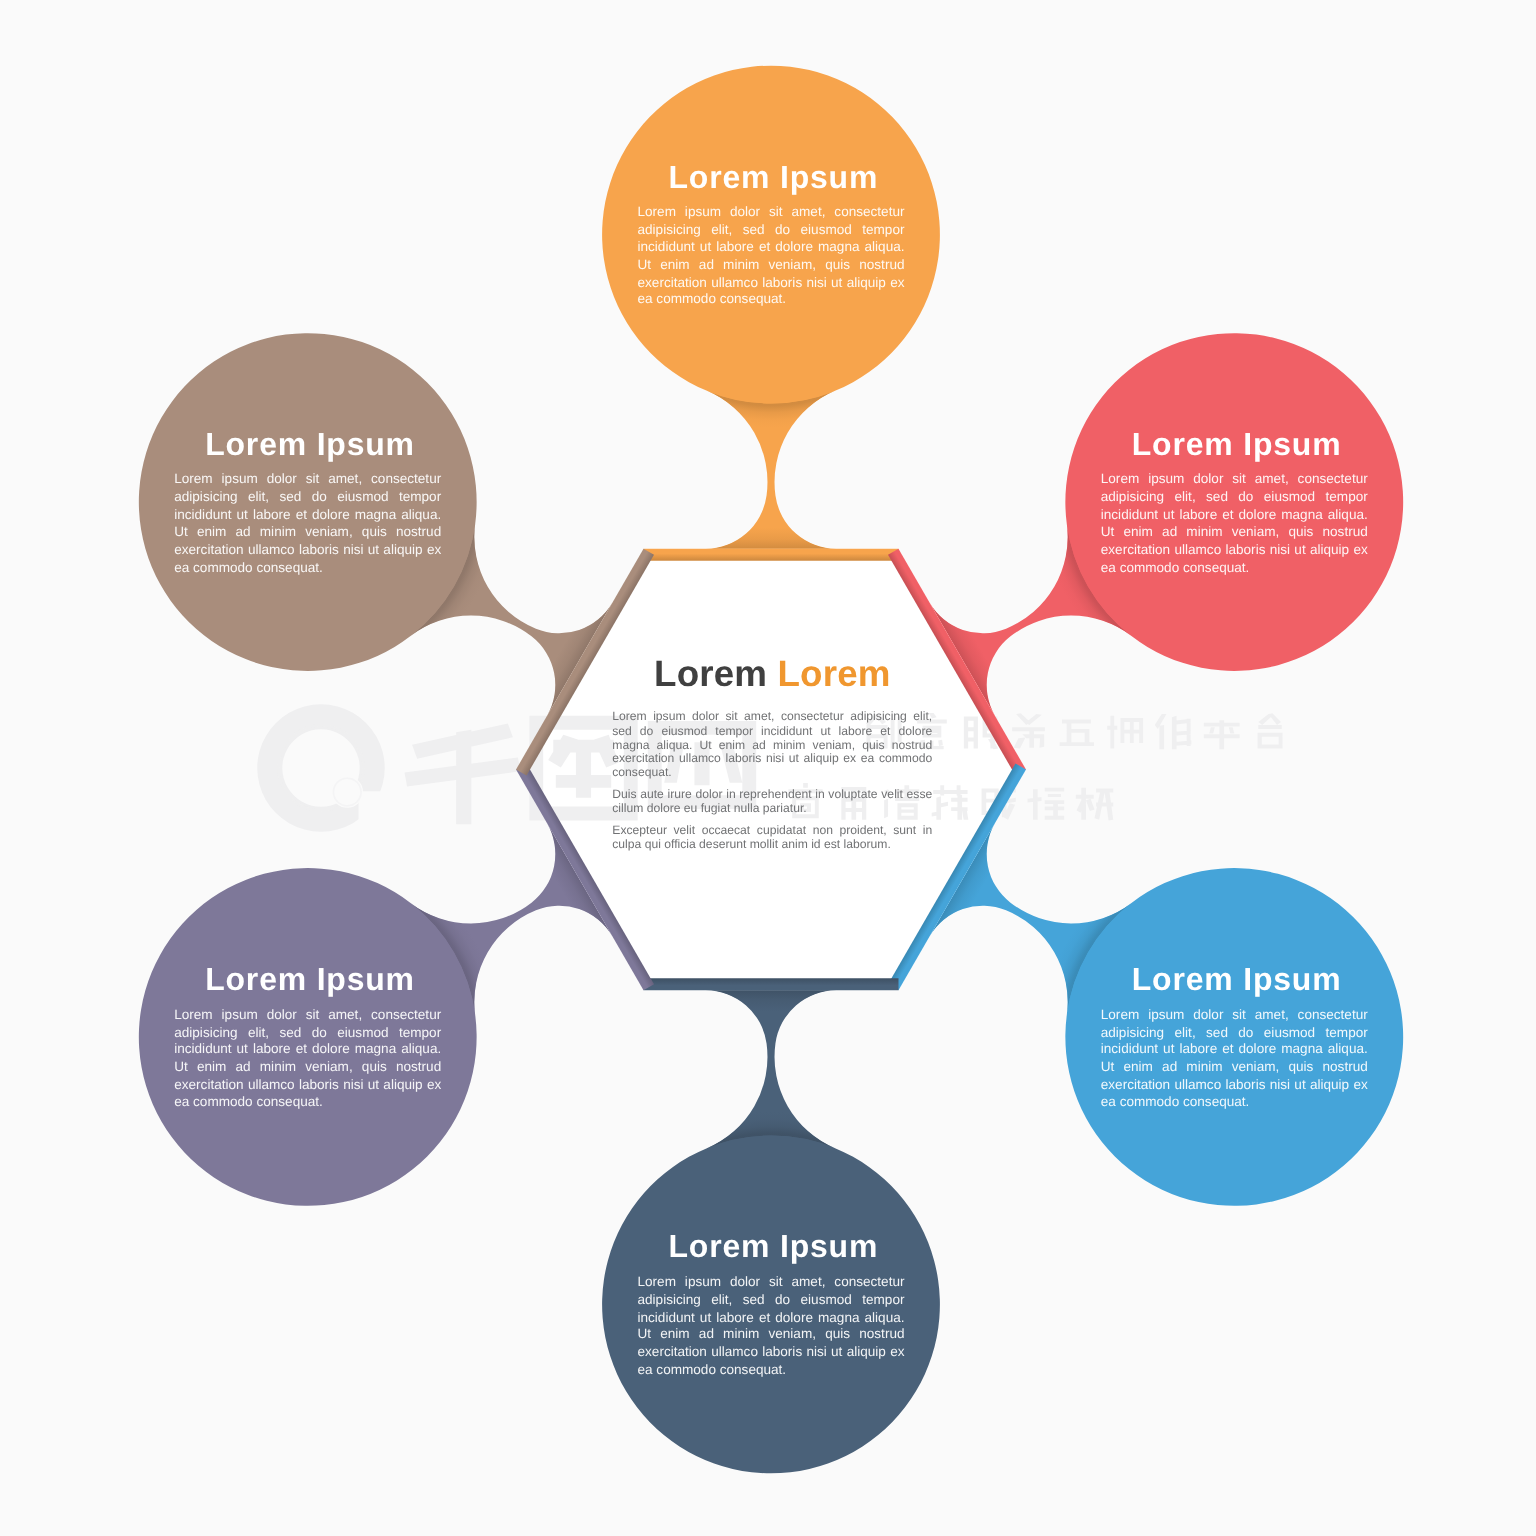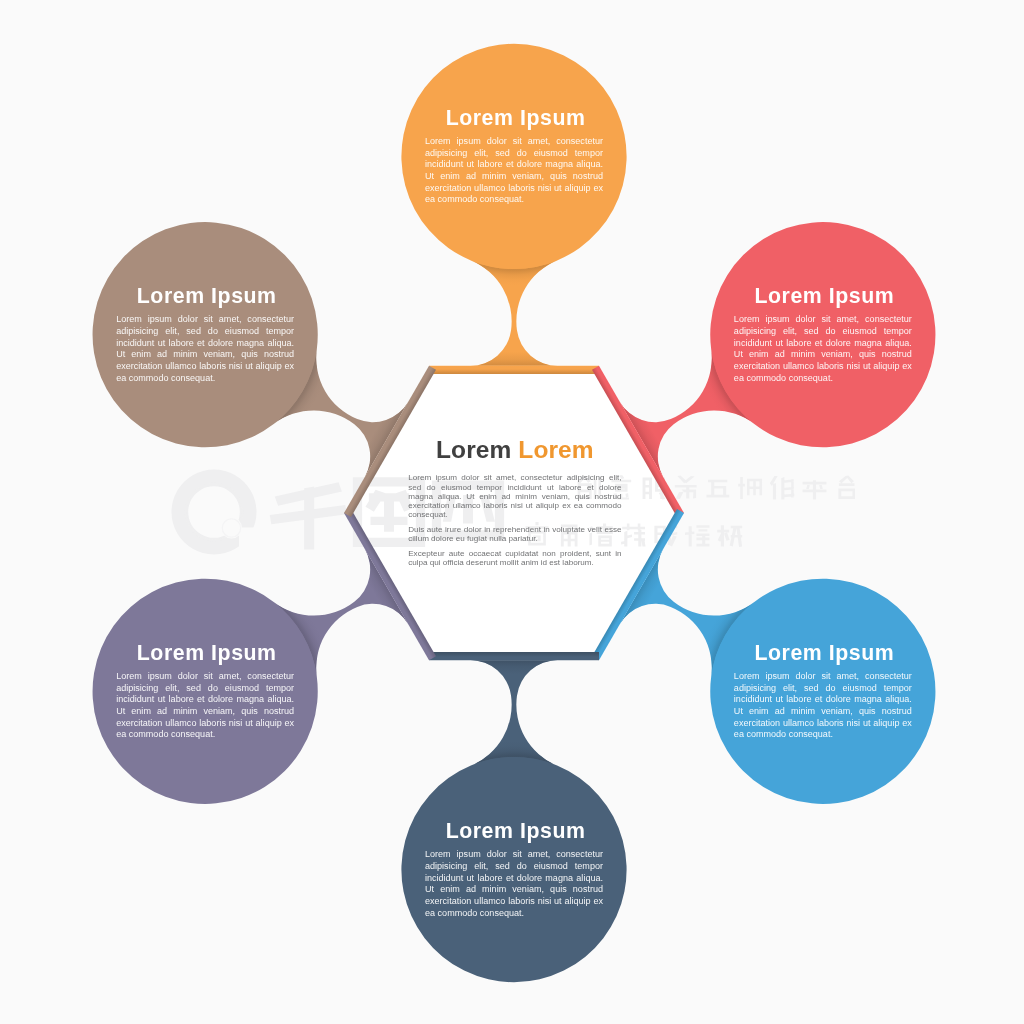--- a/index.html
+++ b/index.html
@@ -256,17 +256,17 @@
   <div class="petal-text" style="left:116.15px; top:286.39px; width:178.0px;">
     <div class="petal-title">Lorem Ipsum</div>
     <div class="petal-body">Lorem ipsum dolor sit amet, consectetur adipisicing elit, sed do eiusmod tempor incididunt ut labore et dolore magna aliqua. Ut enim ad minim veniam, quis nostrud exercitation ullamco laboris nisi ut aliquip ex ea commodo consequat.</div>
   </div>
 
   <div class="hub-text" style="left:408.2px; top:436.7px; width:213.3px;">
     <div class="hub-title"><span style="color:#404040">Lorem</span> <span style="color:#f0972f">Lorem</span></div>
     <div class="hub-body" style="color:#717274">
       <p>Lorem ipsum dolor sit amet, consectetur adipisicing elit, sed do eiusmod tempor incididunt ut labore et dolore magna aliqua. Ut enim ad minim veniam, quis nostrud exercitation ullamco laboris nisi ut aliquip ex ea commodo consequat.</p>
       <p>Duis aute irure dolor in reprehendent in voluptate velit esse cillum dolore eu fugiat nulla pariatur.</p>
-      <p>Excepteur aute occaecat cupidatat non proident, sunt in culpa qui officia deserunt mollit anim id est laborum.</p>
+      <p>Excepteur velit occaecat cupidatat non proident, sunt in culpa qui officia deserunt mollit anim id est laborum.</p>
     </div>
   </div>
 
 </div>
 
 </body></html>

